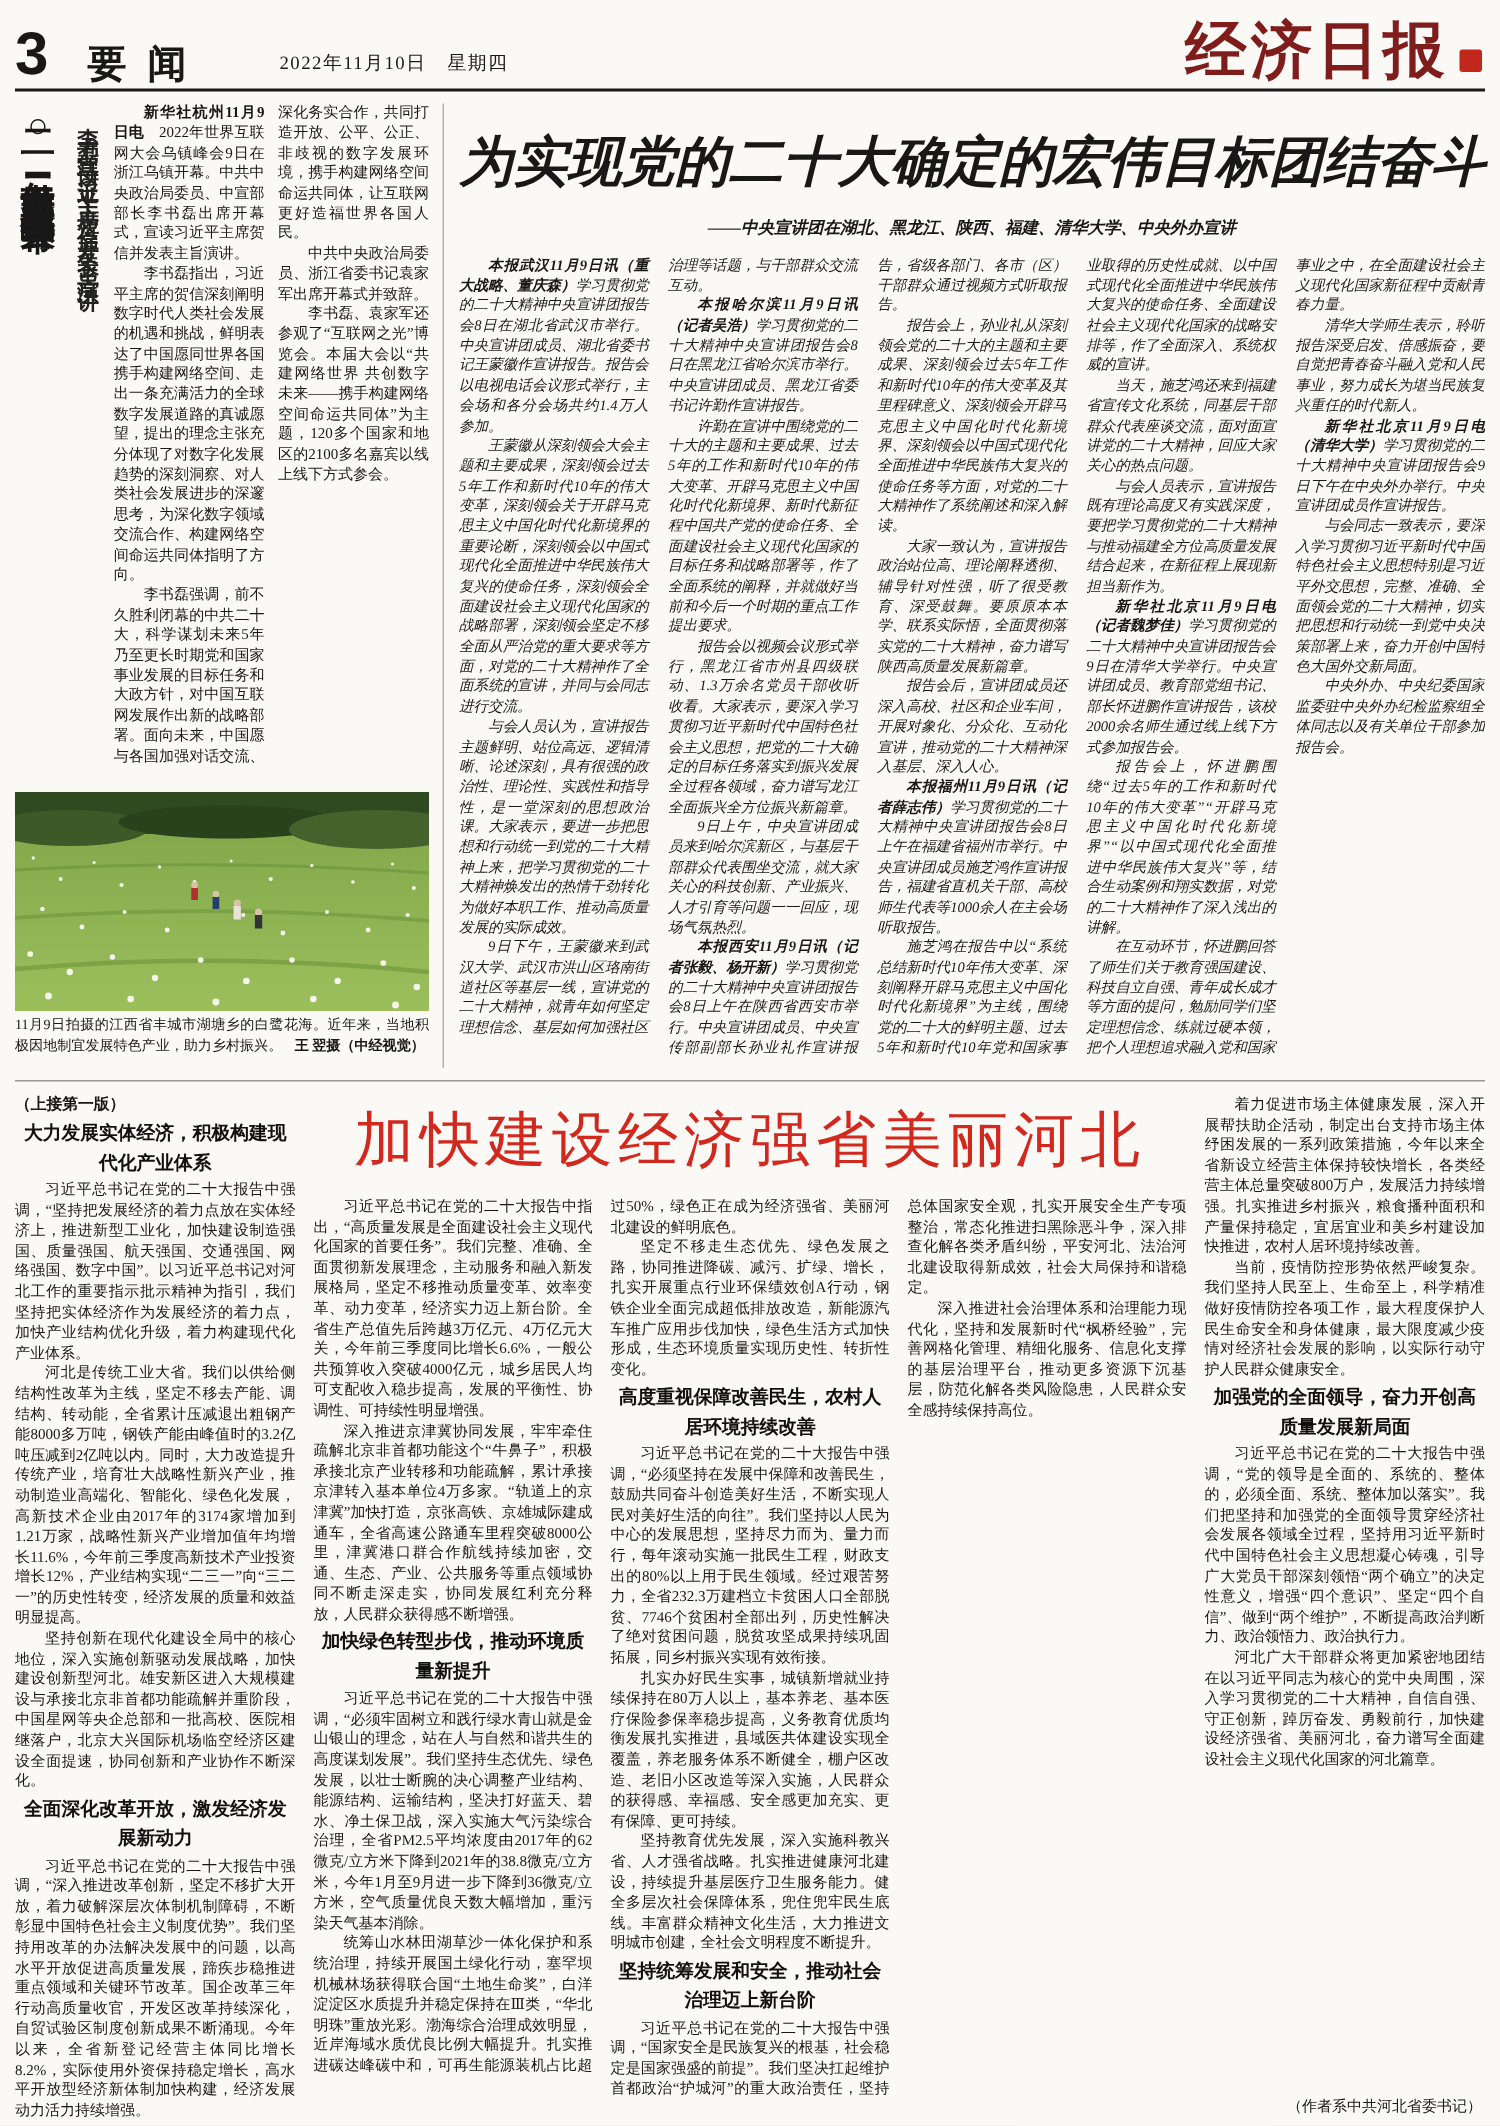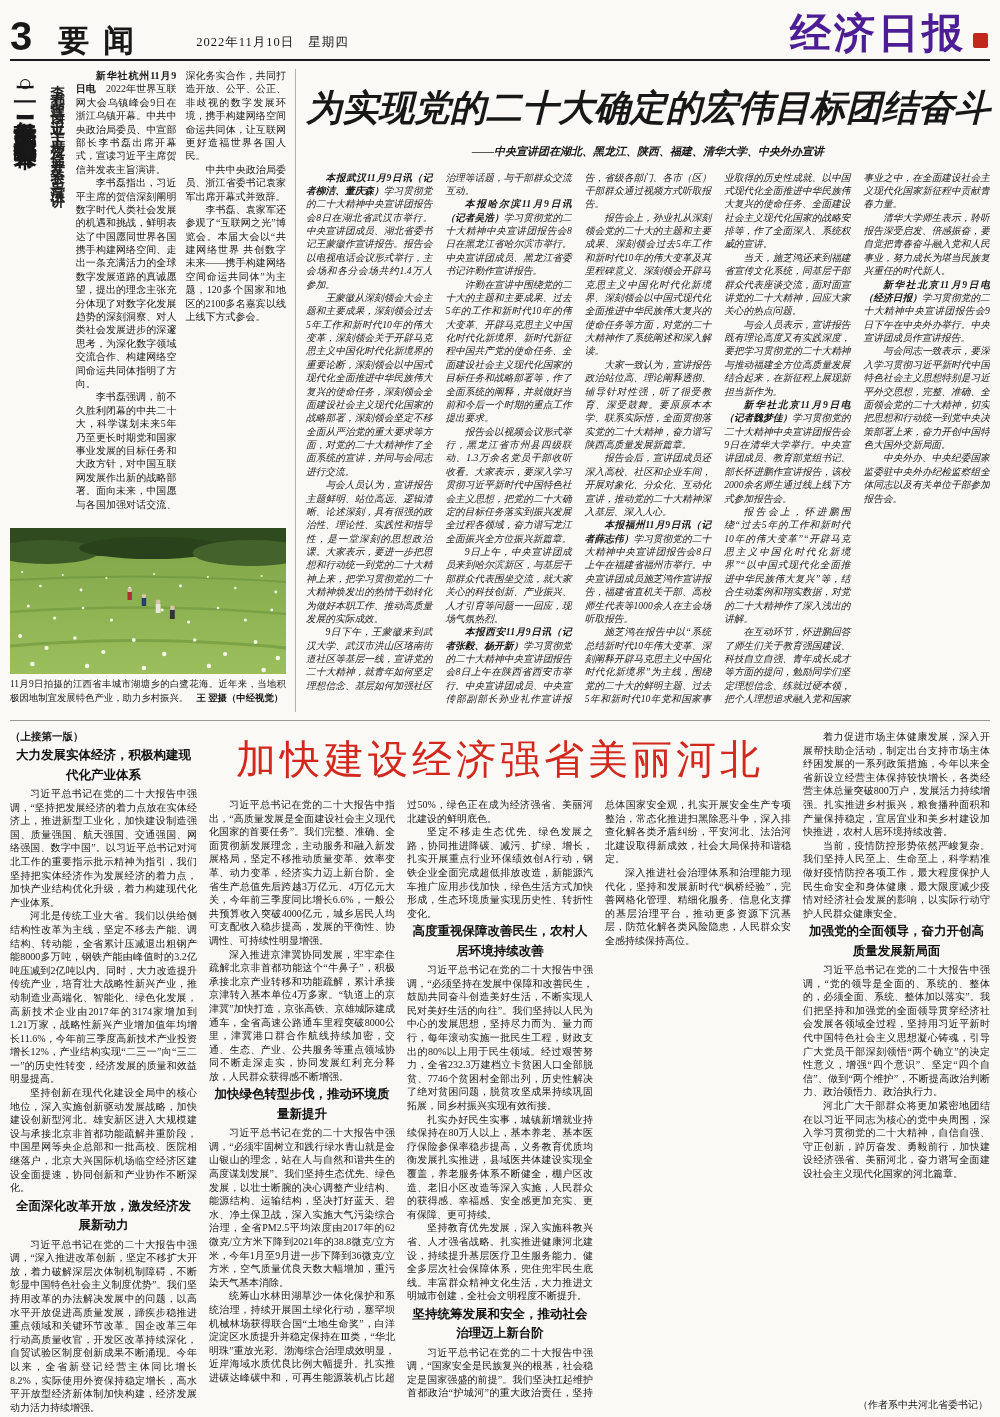--- a/index.html
+++ b/index.html
@@ -3,24 +3,24 @@
 <meta charset="utf-8">
 <style>
   * { margin:0; padding:0; box-sizing:border-box; }
   html,body { width:1000px; background:#e9e7e2; }
   body { font-family:"Liberation Serif","DejaVu Serif",serif; color:#181818; }
   .page { width:1000px; height:1417px; background:#faf9f5; padding:6px 10px 8px; overflow:hidden; }
 
   
   .header { display:flex; align-items:flex-end; height:50px; }
   .pagenum { font-size:40px; font-weight:bold; line-height:1; font-family:"Liberation Sans","DejaVu Sans",sans-serif; }
-  .section-title { font-size:31px; font-weight:bold; line-height:1; letter-spacing:14px; margin-left:26px; }
+  .section-title { font-size:26px; font-weight:bold; line-height:1; letter-spacing:14px; margin-left:26px; }
   .issue-date { font-size:12.5px; margin-left:48px; padding-bottom:5px; letter-spacing:1px; }
   .issue-date .weekday { margin-left:14px; }
-  .masthead { margin-left:auto; color:#4c1d95; font-size:41px; line-height:1; font-weight:900; letter-spacing:3px; padding-bottom:2px; }
+  .masthead { margin-left:auto; color:#7f1d1d; font-size:41px; line-height:1; font-weight:900; letter-spacing:3px; padding-bottom:2px; }
   .seal { width:15px; height:15px; background:#c1271b; border-radius:2px; margin:0 2px 8px 7px; }
   .header-rule { border-top:2px solid #1a1a1a; margin-top:3px; }
 
   
   .top { display:flex; gap:10px; padding:8px 0 8px; border-bottom:1px solid #9a9a93; height:660px; }
   .left-block { width:286px; border-right:1px solid #b5b2a8; padding-right:9px; flex:none; }
   .left-upper { display:flex; gap:9px; height:452px; }
   .vert-head { writing-mode:vertical-rl; font-size:23px; font-weight:900; line-height:1.25; letter-spacing:2px; }
   .vert-sub { writing-mode:vertical-rl; font-size:14.5px; font-weight:bold; letter-spacing:6px; padding-top:4px; color:#222; }
   .left-body { flex:1; column-count:2; column-gap:9px; column-fill:auto; height:452px; overflow:hidden;
@@ -154,41 +154,41 @@
           <span>11月9日拍摄的江西省丰城市湖塘乡的白鹭花海。近年来，当地积极因地制宜发展特色产业，助力乡村振兴。</span>
           <span class="credit">王 翌摄（中经视觉）</span>
         </figcaption>
       </figure>
     </div>
 
     <article class="main-article">
       <h1 class="main-headline">为实现党的二十大确定的宏伟目标团结奋斗</h1>
       <div class="main-subhead">——中央宣讲团在湖北、黑龙江、陕西、福建、清华大学、中央外办宣讲</div>
       <div class="main-cols">
-          <p class="para"><b>本报武汉11月9日讯（记者柳洁、董庆森）</b>学习贯彻党的二十大精神中央宣讲团报告会8日在湖北省武汉市举行。中央宣讲团成员、湖北省委书记王蒙徽作宣讲报告。报告会以电视电话会议形式举行，主会场和各分会场共约1.4万人参加。</p>
+          <p class="para"><b>本报武汉11月9日讯（重大战略、董庆森）</b>学习贯彻党的二十大精神中央宣讲团报告会8日在湖北省武汉市举行。中央宣讲团成员、湖北省委书记王蒙徽作宣讲报告。报告会以电视电话会议形式举行，主会场和各分会场共约1.4万人参加。</p>
           <p class="para">王蒙徽从深刻领会大会主题和主要成果，深刻领会过去5年工作和新时代10年的伟大变革，深刻领会关于开辟马克思主义中国化时代化新境界的重要论断，深刻领会以中国式现代化全面推进中华民族伟大复兴的使命任务，深刻领会全面建设社会主义现代化国家的战略部署，深刻领会坚定不移全面从严治党的重大要求等方面，对党的二十大精神作了全面系统的宣讲，并同与会同志进行交流。</p>
           <p class="para">与会人员认为，宣讲报告主题鲜明、站位高远、逻辑清晰、论述深刻，具有很强的政治性、理论性、实践性和指导性，是一堂深刻的思想政治课。大家表示，要进一步把思想和行动统一到党的二十大精神上来，把学习贯彻党的二十大精神焕发出的热情干劲转化为做好本职工作、推动高质量发展的实际成效。</p>
           <p class="para">9日下午，王蒙徽来到武汉大学、武汉市洪山区珞南街道社区等基层一线，宣讲党的二十大精神，就青年如何坚定理想信念、基层如何加强社区治理等话题，与干部群众交流互动。</p>
           <p class="para"><b>本报哈尔滨11月9日讯（记者吴浩）</b>学习贯彻党的二十大精神中央宣讲团报告会8日在黑龙江省哈尔滨市举行。中央宣讲团成员、黑龙江省委书记许勤作宣讲报告。</p>
           <p class="para">许勤在宣讲中围绕党的二十大的主题和主要成果、过去5年的工作和新时代10年的伟大变革、开辟马克思主义中国化时代化新境界、新时代新征程中国共产党的使命任务、全面建设社会主义现代化国家的目标任务和战略部署等，作了全面系统的阐释，并就做好当前和今后一个时期的重点工作提出要求。</p>
           <p class="para">报告会以视频会议形式举行，黑龙江省市州县四级联动、1.3万余名党员干部收听收看。大家表示，要深入学习贯彻习近平新时代中国特色社会主义思想，把党的二十大确定的目标任务落实到振兴发展全过程各领域，奋力谱写龙江全面振兴全方位振兴新篇章。</p>
           <p class="para">9日上午，中央宣讲团成员来到哈尔滨新区，与基层干部群众代表围坐交流，就大家关心的科技创新、产业振兴、人才引育等问题一一回应，现场气氛热烈。</p>
           <p class="para"><b>本报西安11月9日讯（记者张毅、杨开新）</b>学习贯彻党的二十大精神中央宣讲团报告会8日上午在陕西省西安市举行。中央宣讲团成员、中央宣传部副部长孙业礼作宣讲报告，省级各部门、各市（区）干部群众通过视频方式听取报告。</p>
           <p class="para">报告会上，孙业礼从深刻领会党的二十大的主题和主要成果、深刻领会过去5年工作和新时代10年的伟大变革及其里程碑意义、深刻领会开辟马克思主义中国化时代化新境界、深刻领会以中国式现代化全面推进中华民族伟大复兴的使命任务等方面，对党的二十大精神作了系统阐述和深入解读。</p>
           <p class="para">大家一致认为，宣讲报告政治站位高、理论阐释透彻、辅导针对性强，听了很受教育、深受鼓舞。要原原本本学、联系实际悟，全面贯彻落实党的二十大精神，奋力谱写陕西高质量发展新篇章。</p>
           <p class="para">报告会后，宣讲团成员还深入高校、社区和企业车间，开展对象化、分众化、互动化宣讲，推动党的二十大精神深入基层、深入人心。</p>
           <p class="para"><b>本报福州11月9日讯（记者薛志伟）</b>学习贯彻党的二十大精神中央宣讲团报告会8日上午在福建省福州市举行。中央宣讲团成员施芝鸿作宣讲报告，福建省直机关干部、高校师生代表等1000余人在主会场听取报告。</p>
           <p class="para">施芝鸿在报告中以“系统总结新时代10年伟大变革、深刻阐释开辟马克思主义中国化时代化新境界”为主线，围绕党的二十大的鲜明主题、过去5年和新时代10年党和国家事业取得的历史性成就、以中国式现代化全面推进中华民族伟大复兴的使命任务、全面建设社会主义现代化国家的战略安排等，作了全面深入、系统权威的宣讲。</p>
           <p class="para">当天，施芝鸿还来到福建省宣传文化系统，同基层干部群众代表座谈交流，面对面宣讲党的二十大精神，回应大家关心的热点问题。</p>
           <p class="para">与会人员表示，宣讲报告既有理论高度又有实践深度，要把学习贯彻党的二十大精神与推动福建全方位高质量发展结合起来，在新征程上展现新担当新作为。</p>
           <p class="para"><b>新华社北京11月9日电（记者魏梦佳）</b>学习贯彻党的二十大精神中央宣讲团报告会9日在清华大学举行。中央宣讲团成员、教育部党组书记、部长怀进鹏作宣讲报告，该校2000余名师生通过线上线下方式参加报告会。</p>
           <p class="para">报告会上，怀进鹏围绕“过去5年的工作和新时代10年的伟大变革”“开辟马克思主义中国化时代化新境界”“以中国式现代化全面推进中华民族伟大复兴”等，结合生动案例和翔实数据，对党的二十大精神作了深入浅出的讲解。</p>
           <p class="para">在互动环节，怀进鹏回答了师生们关于教育强国建设、科技自立自强、青年成长成才等方面的提问，勉励同学们坚定理想信念、练就过硬本领，把个人理想追求融入党和国家事业之中，在全面建设社会主义现代化国家新征程中贡献青春力量。</p>
           <p class="para">清华大学师生表示，聆听报告深受启发、倍感振奋，要自觉把青春奋斗融入党和人民事业，努力成长为堪当民族复兴重任的时代新人。</p>
-          <p class="para"><b>新华社北京11月9日电（经济日报）</b>学习贯彻党的二十大精神中央宣讲团报告会9日下午在中央外办举行。中央宣讲团成员作宣讲报告。</p>
+          <p class="para"><b>新华社北京11月9日电（清华大学）</b>学习贯彻党的二十大精神中央宣讲团报告会9日下午在中央外办举行。中央宣讲团成员作宣讲报告。</p>
           <p class="para">与会同志一致表示，要深入学习贯彻习近平新时代中国特色社会主义思想特别是习近平外交思想，完整、准确、全面领会党的二十大精神，切实把思想和行动统一到党中央决策部署上来，奋力开创中国特色大国外交新局面。</p>
           <p class="para">中央外办、中央纪委国家监委驻中央外办纪检监察组全体同志以及有关单位干部参加报告会。</p>
         </div>
     </article>
 
   </section>
 
   <section class="bottom">
     <div class="b-col b-col1">
         <p class="para continuation">（上接第一版）</p>

